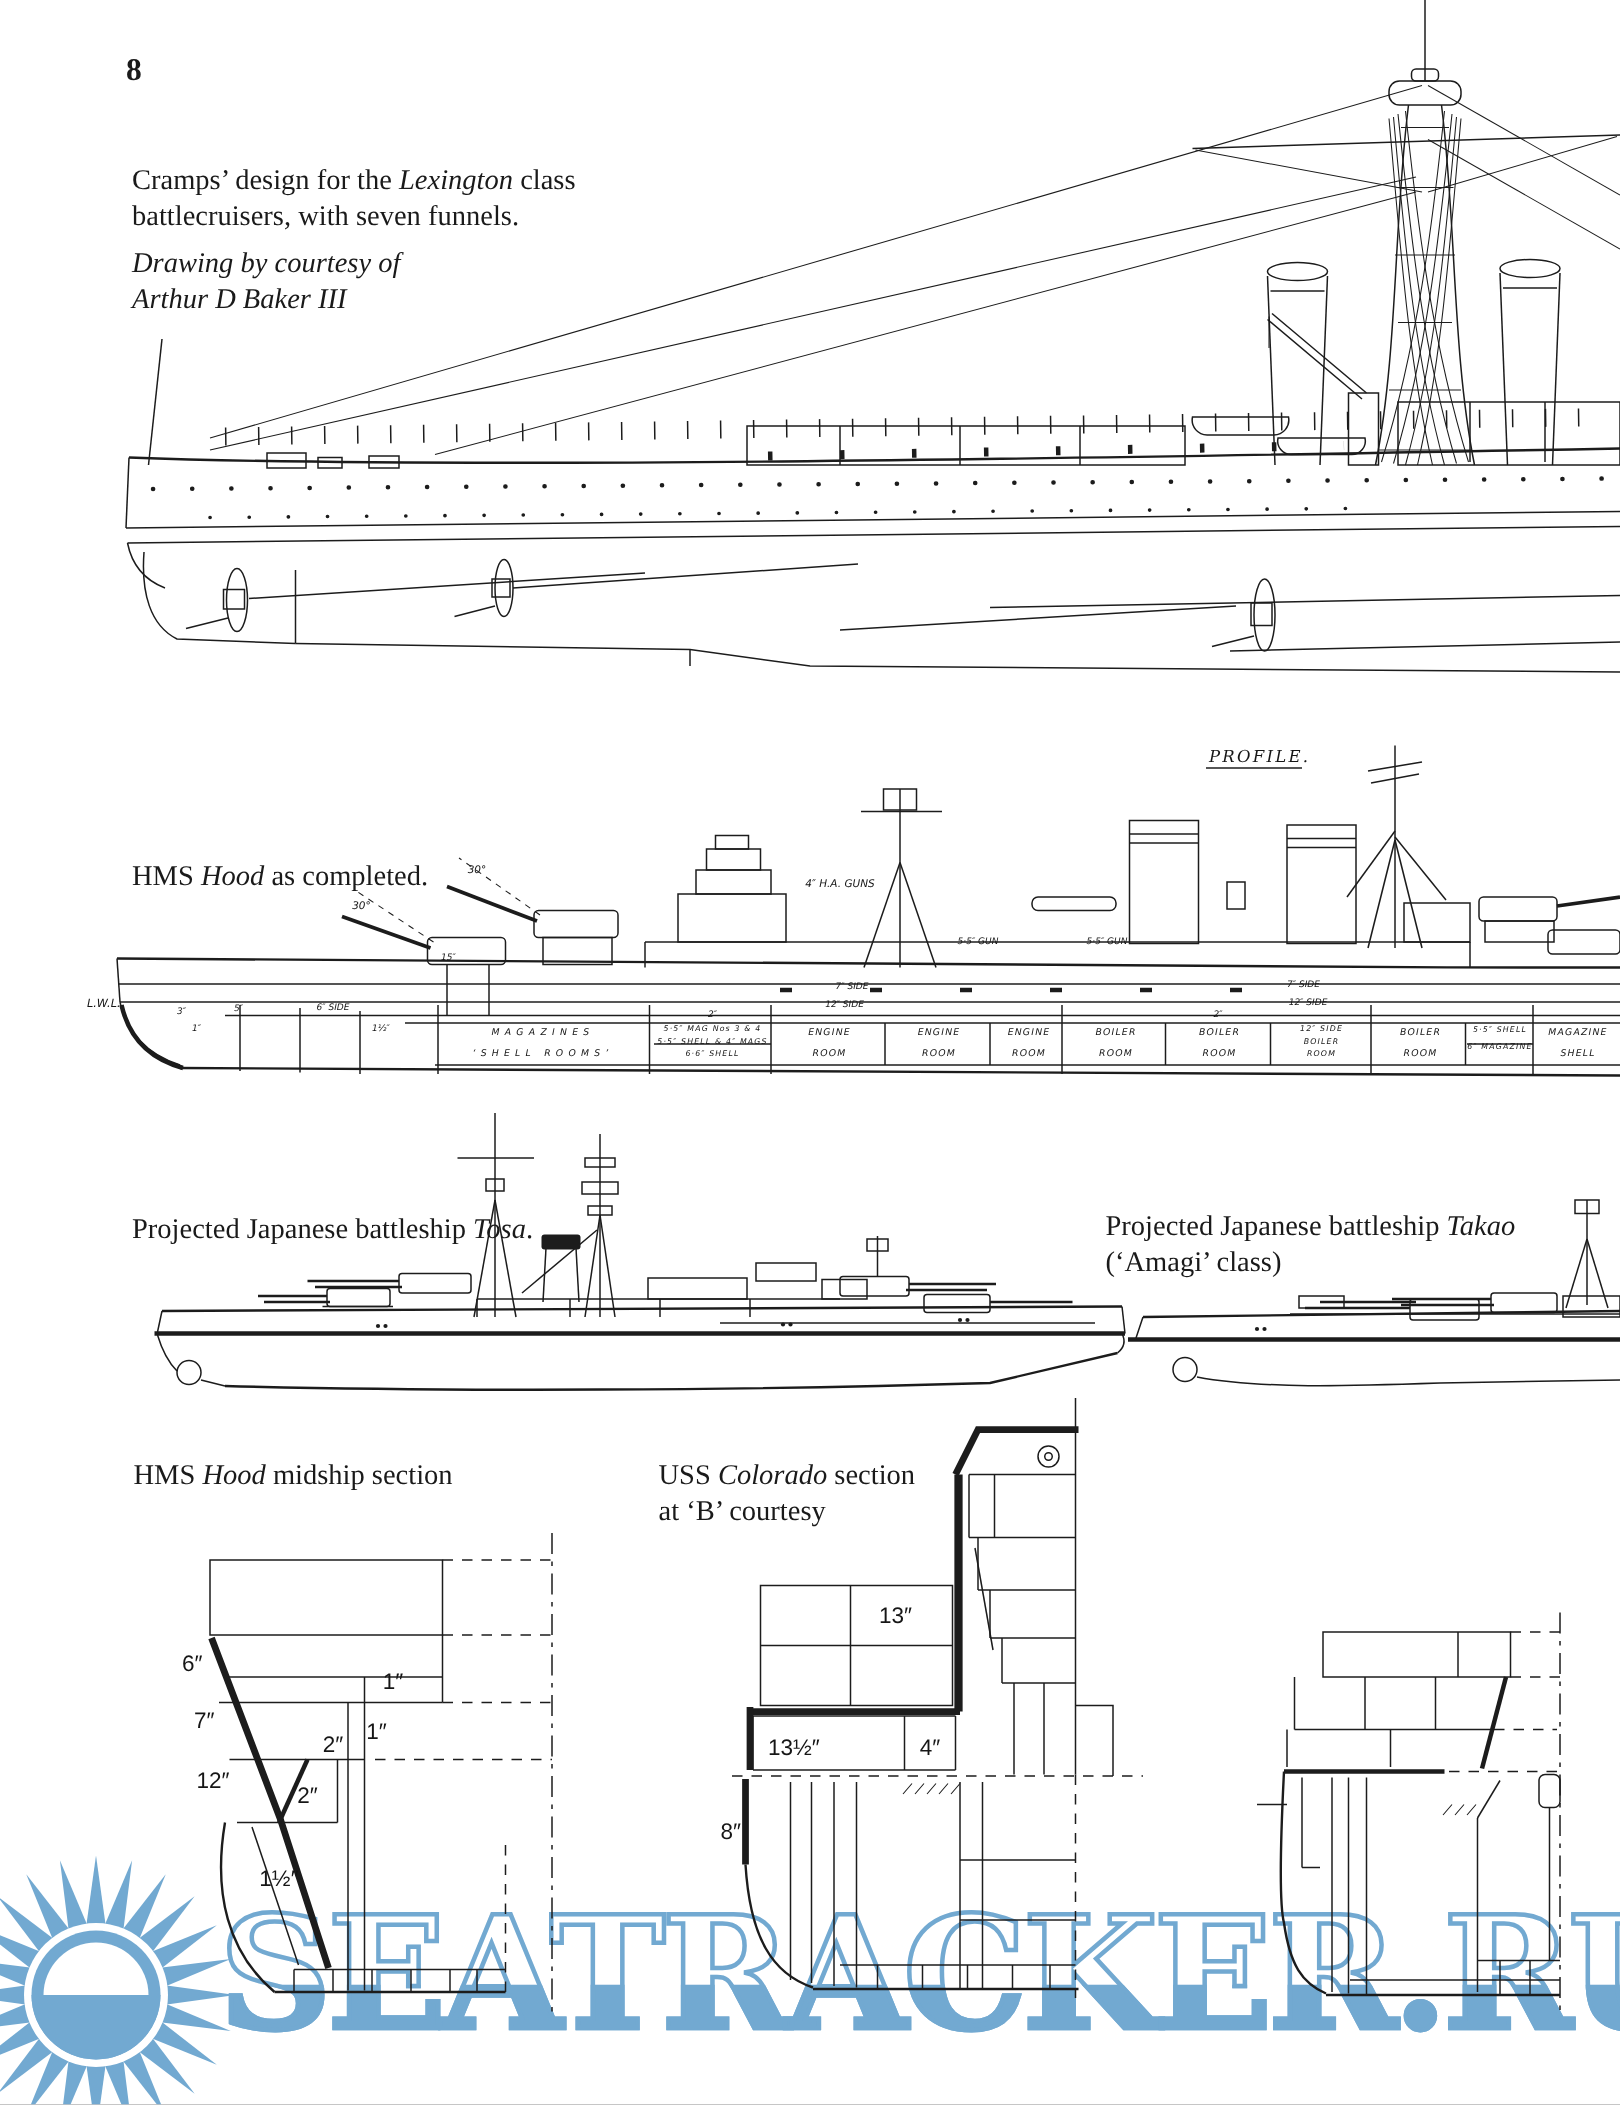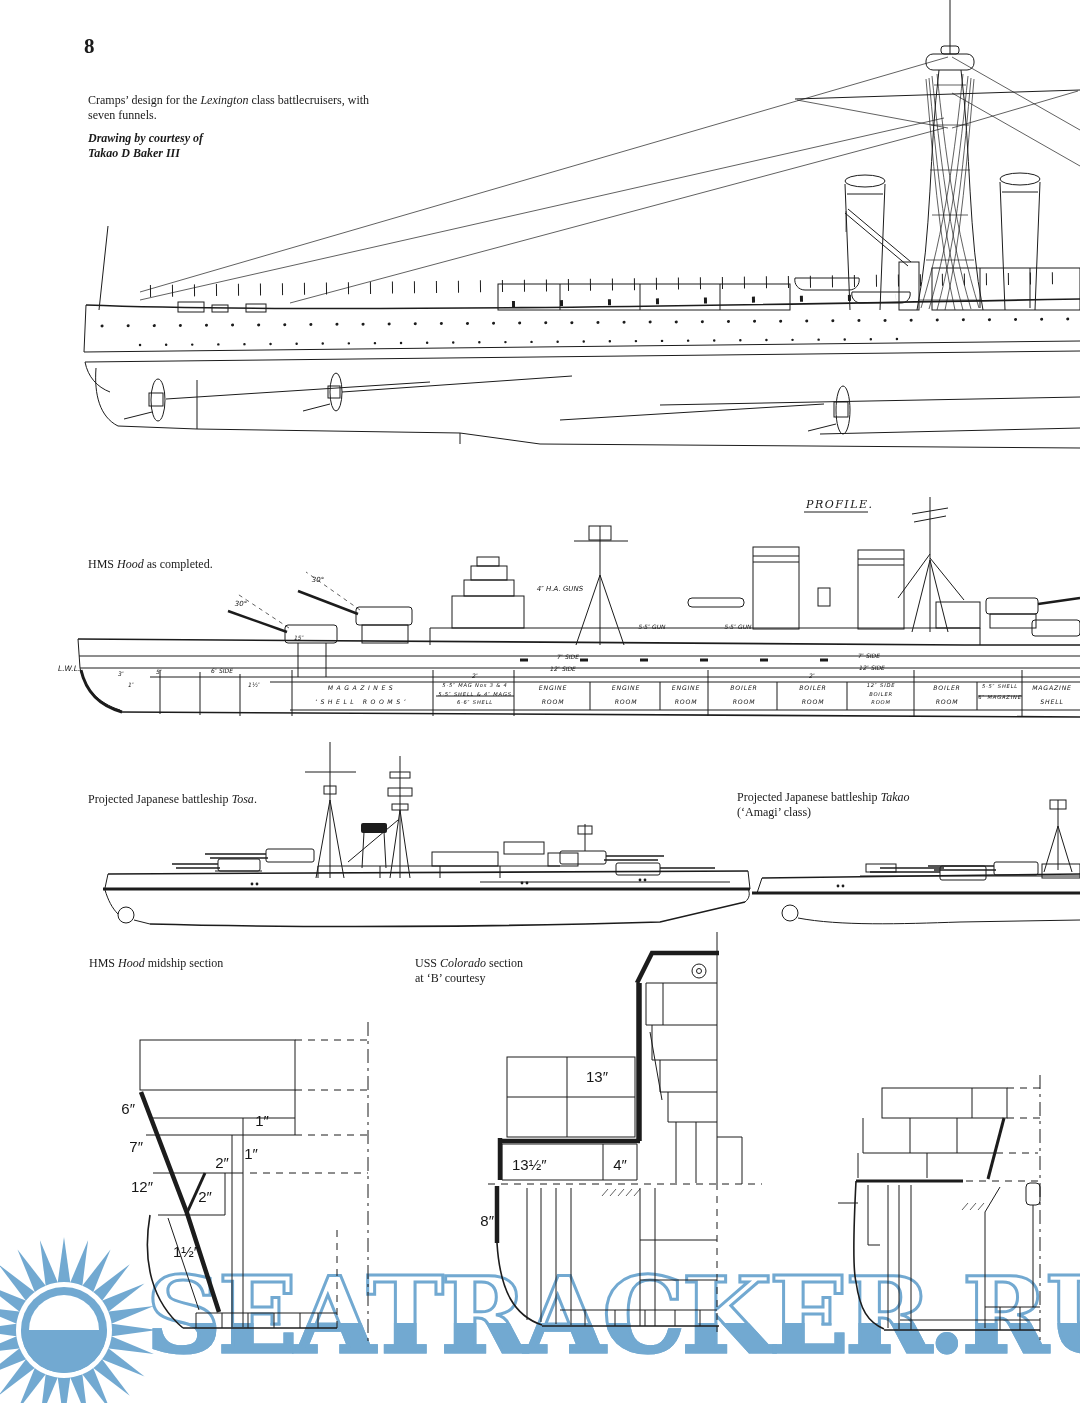--- a/index.html
+++ b/index.html
@@ -1,21 +1,21 @@
 <!DOCTYPE html>
 <html><head>
 <meta charset="utf-8">
 <style>
   html,body{margin:0;padding:0;background:#9a9a9a;}
   .page{position:relative;width:1080px;height:1403px;background:#ffffff;margin:0 auto;
         overflow:hidden;font-family:"Liberation Serif",serif;color:#1a1a1a;}
   .pagenum{position:absolute;left:84px;top:34px;font-size:21px;font-weight:bold;z-index:3;}
-  .cap{position:absolute;font-size:12px;line-height:1.24;z-index:3;}
+  .cap{position:absolute;font-size:19px;line-height:1.24;z-index:3;margin-top:16px;}
   .it{font-style:italic;}
-  .credit{margin-top:8px;font-style:italic;font-weight:bold;}
+  .credit{margin-top:8px;font-style:italic;}
   
   .art{position:absolute;left:0;top:0;width:1080px;height:1403px;z-index:2;pointer-events:none;}
   .art *{stroke:#1c1c1c;fill:none;stroke-width:1;}
   .art text{stroke:none;fill:#161616;}
   .w07{stroke-width:.7}.w2{stroke-width:1.6}.w25{stroke-width:2.5}.w3{stroke-width:3}
   .w5{stroke-width:4.5}.w6{stroke-width:5.5}
   .dash{stroke-dasharray:7 6}.dash1{stroke-dasharray:4 4}.dashdot{stroke-dasharray:14 5 3 5}
   .dots3{stroke-width:3;stroke-dasharray:.1 26;stroke-linecap:round}
   .dots2{stroke-width:2.4;stroke-dasharray:.1 26;stroke-linecap:round}
   .rail{stroke-width:12;stroke-dasharray:1 21}
@@ -82,42 +82,42 @@
     </svg>
     <div class="wm-text">SEATRACKER.RU</div>
   </div>
 
   <div class="pagenum">8</div>
 
   <div class="cap" style="left:88px;top:93px;width:296px">
     <span>Cramps’ design for the </span><span class="it">Lexington</span><span> class battlecruisers, with seven funnels.</span>
     <div class="credit">
       <div>Drawing by courtesy of</div>
-      <div>Takao D Baker III</div>
+      <div>Arthur D Baker III</div>
     </div>
   </div>
 
   <div class="cap" style="left:88px;top:557px;width:300px">
     <span>HMS </span><span class="it">Hood</span><span> as completed.</span>
   </div>
 
   <div class="cap" style="left:737px;top:790px;width:335px">
     <span>Projected Japanese battleship </span><span class="it">Takao</span><span></span>
     <div>(‘Amagi’ class)</div>
   </div>
 
   <div class="cap" style="left:88px;top:792px;width:310px">
     <span>Projected Japanese battleship </span><span class="it">Tosa</span><span>.</span>
   </div>
 
   <div class="cap" style="left:89px;top:956px;width:300px">
     <span>HMS </span><span class="it">Hood</span><span> midship section</span>
   </div>
 
-  <div class="cap" style="left:415px;top:956px;width:215px">
+  <div class="cap" style="left:439px;top:956px;width:215px">
     <span>USS </span><span class="it">Colorado</span><span> section</span>
     <div>at ‘B’ courtesy</div>
   </div>
 
 
   <svg class="art" viewBox="0 0 1080 1403">
     <g>
       <path class="w07" d="M140,292 L948,57"></path>
       <path class="w07" d="M140,300 L944,118"></path>
       <path class="w07" d="M290,303 L944,128"></path>

